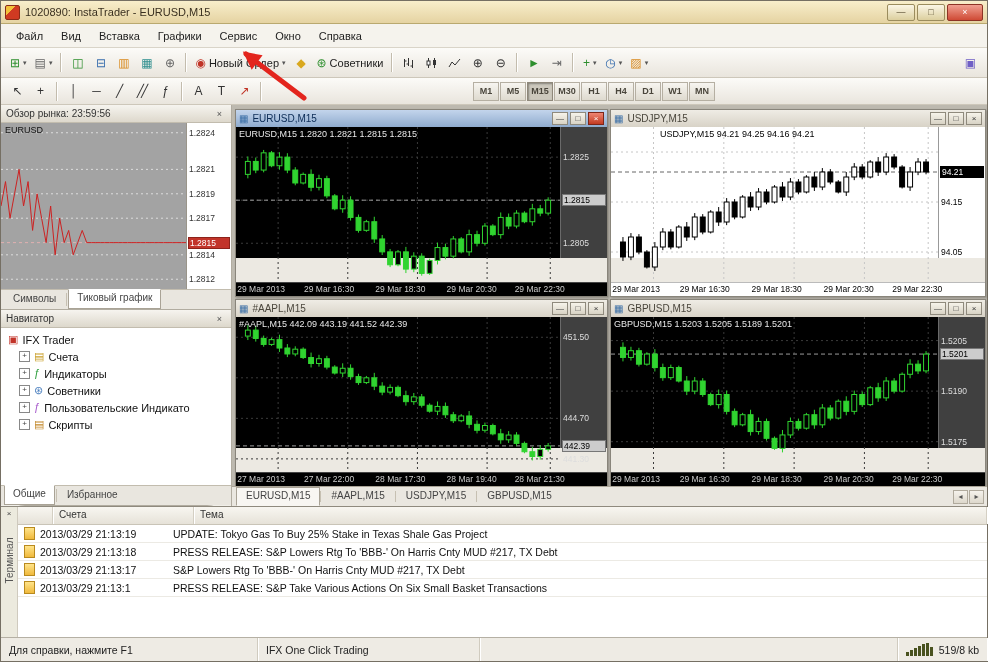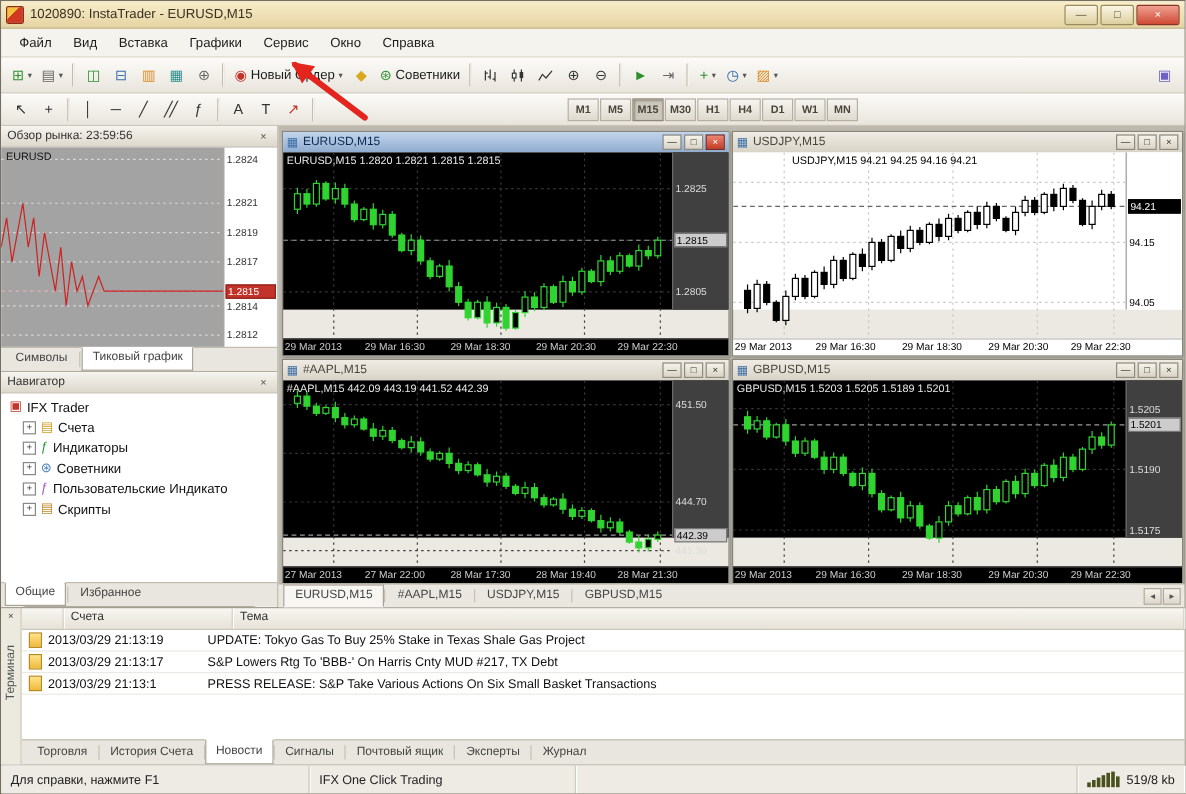--- a/index.html
+++ b/index.html
@@ -896,43 +896,33 @@
         <span class="hcell h-topic">Тема</span>
       </div>
       <div class="t-rows" id="newsRows">
           <div class="news-row">
             <span class="news-ic"></span>
             <span class="news-time">2013/03/29 21:13:19</span>
             <span class="news-topic">UPDATE: Tokyo Gas To Buy 25% Stake in Texas Shale Gas Project</span>
           </div>
           <div class="news-row">
             <span class="news-ic"></span>
+            <span class="news-time">2013/03/29 21:13:18</span>
+            <span class="news-topic">PRESS RELEASE: S&amp;P Lowers Rtg To 'BBB-' On Harris Cnty MUD #217, TX Debt</span>
+          </div>
+          <div class="news-row">
+            <span class="news-ic"></span>
             <span class="news-time">2013/03/29 21:13:17</span>
             <span class="news-topic">S&amp;P Lowers Rtg To 'BBB-' On Harris Cnty MUD #217, TX Debt</span>
           </div>
           <div class="news-row">
             <span class="news-ic"></span>
             <span class="news-time">2013/03/29 21:13:1</span>
             <span class="news-topic">PRESS RELEASE: S&amp;P Take Various Actions On Six Small Basket Transactions</span>
           </div>
-        </div>
-      <div class="t-tabs" id="termTabs">
-          <span class="t-tab">Торговля</span>
-          <span class="c-sep"></span>
-          <span class="t-tab">История Счета</span>
-          <span class="c-sep"></span>
-          <span class="t-tab active">Новости</span>
-          <span class="c-sep"></span>
-          <span class="t-tab">Сигналы</span>
-          <span class="c-sep"></span>
-          <span class="t-tab">Почтовый ящик</span>
-          <span class="c-sep"></span>
-          <span class="t-tab">Эксперты</span>
-          <span class="c-sep"></span>
-          <span class="t-tab">Журнал</span>
         </div>
     </div>
   </div>
 
   <div class="statusbar">
     <span class="sb-seg sb-help">Для справки, нажмите F1</span>
     <span class="sb-seg sb-trading">IFX One Click Trading</span>
     <span class="sb-seg sb-fill"></span>
     <span class="sb-seg sb-net">
       <span class="sb-bars">

